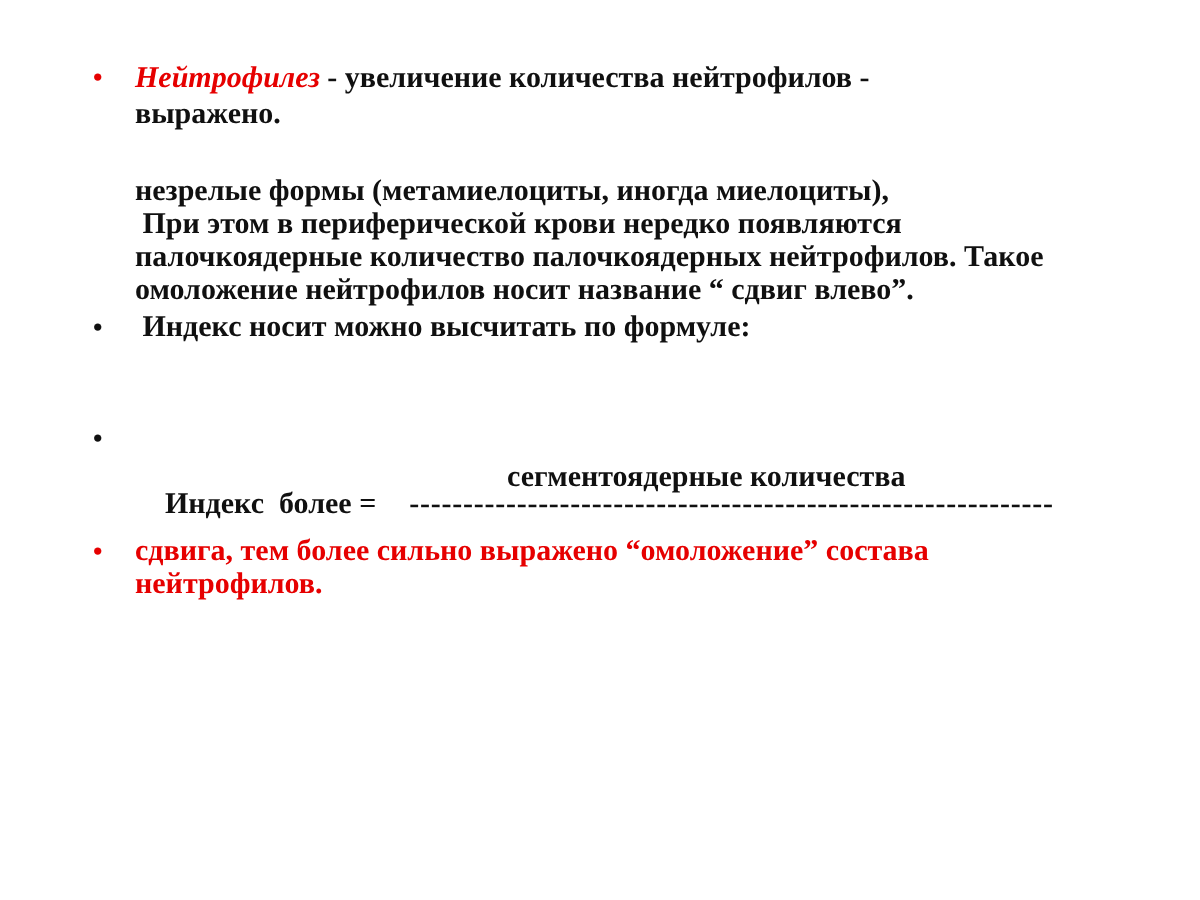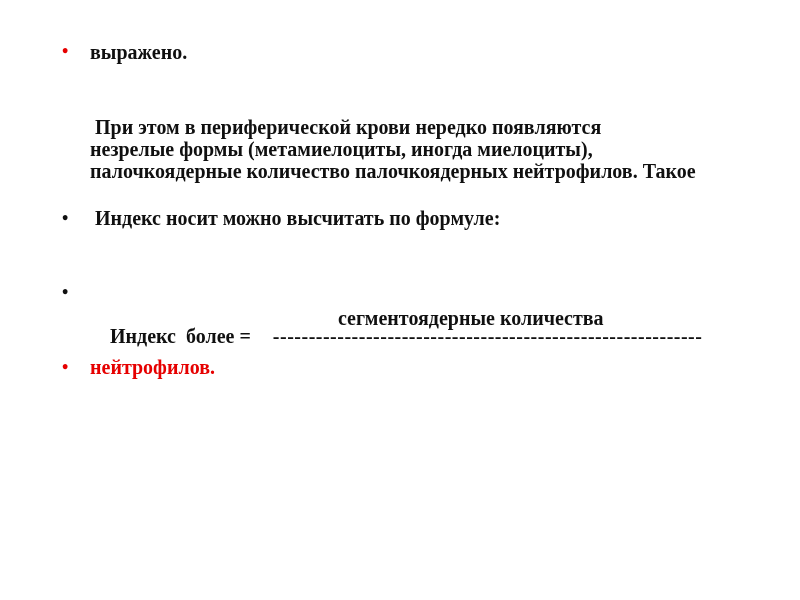--- a/index.html
+++ b/index.html
@@ -68,40 +68,43 @@
     white-space: pre-wrap;
   }
 </style>
 </head>
 <body>
 
 <div class="slide">
 
   <div class="block tall" style="top:40px;">
     <span class="marker red">•</span>
+    <div class="line"><span class="red italic">Нейтрофилез</span><span> - увеличение количества нейтрофилов -</span></div>
     <div class="line">выражено.</div>
   </div>
 
   <div class="block" style="top:116px;">
+    <div class="line">незрелые формы (метамиелоциты, иногда миелоциты),</div>
     <div class="line"> При этом в периферической крови нередко появляются</div>
-    <div class="line">незрелые формы (метамиелоциты, иногда миелоциты),</div>
     <div class="line">палочкоядерные количество палочкоядерных нейтрофилов. Такое</div>
+    <div class="line">омоложение нейтрофилов носит название “ сдвиг влево”.</div>
   </div>
 
   <div class="block" style="top:207px;">
     <span class="marker">•</span>
     <div class="line"> Индекс носит можно высчитать по формуле:</div>
   </div>
 
 
   <div class="formula-line">
     <span class="marker">•</span>
     <span>Индекс  более =</span><span class="dashes">------------------------------------------------------------</span>
   </div>
 
   <div class="denominator">сегментоядерные количества</div>
 
   <div class="block red" style="top:356px;">
     <span class="marker red">•</span>
+    <div class="line">сдвига, тем более сильно выражено “омоложение” состава</div>
     <div class="line">нейтрофилов.</div>
   </div>
 
 </div>
 
 </body></html>

